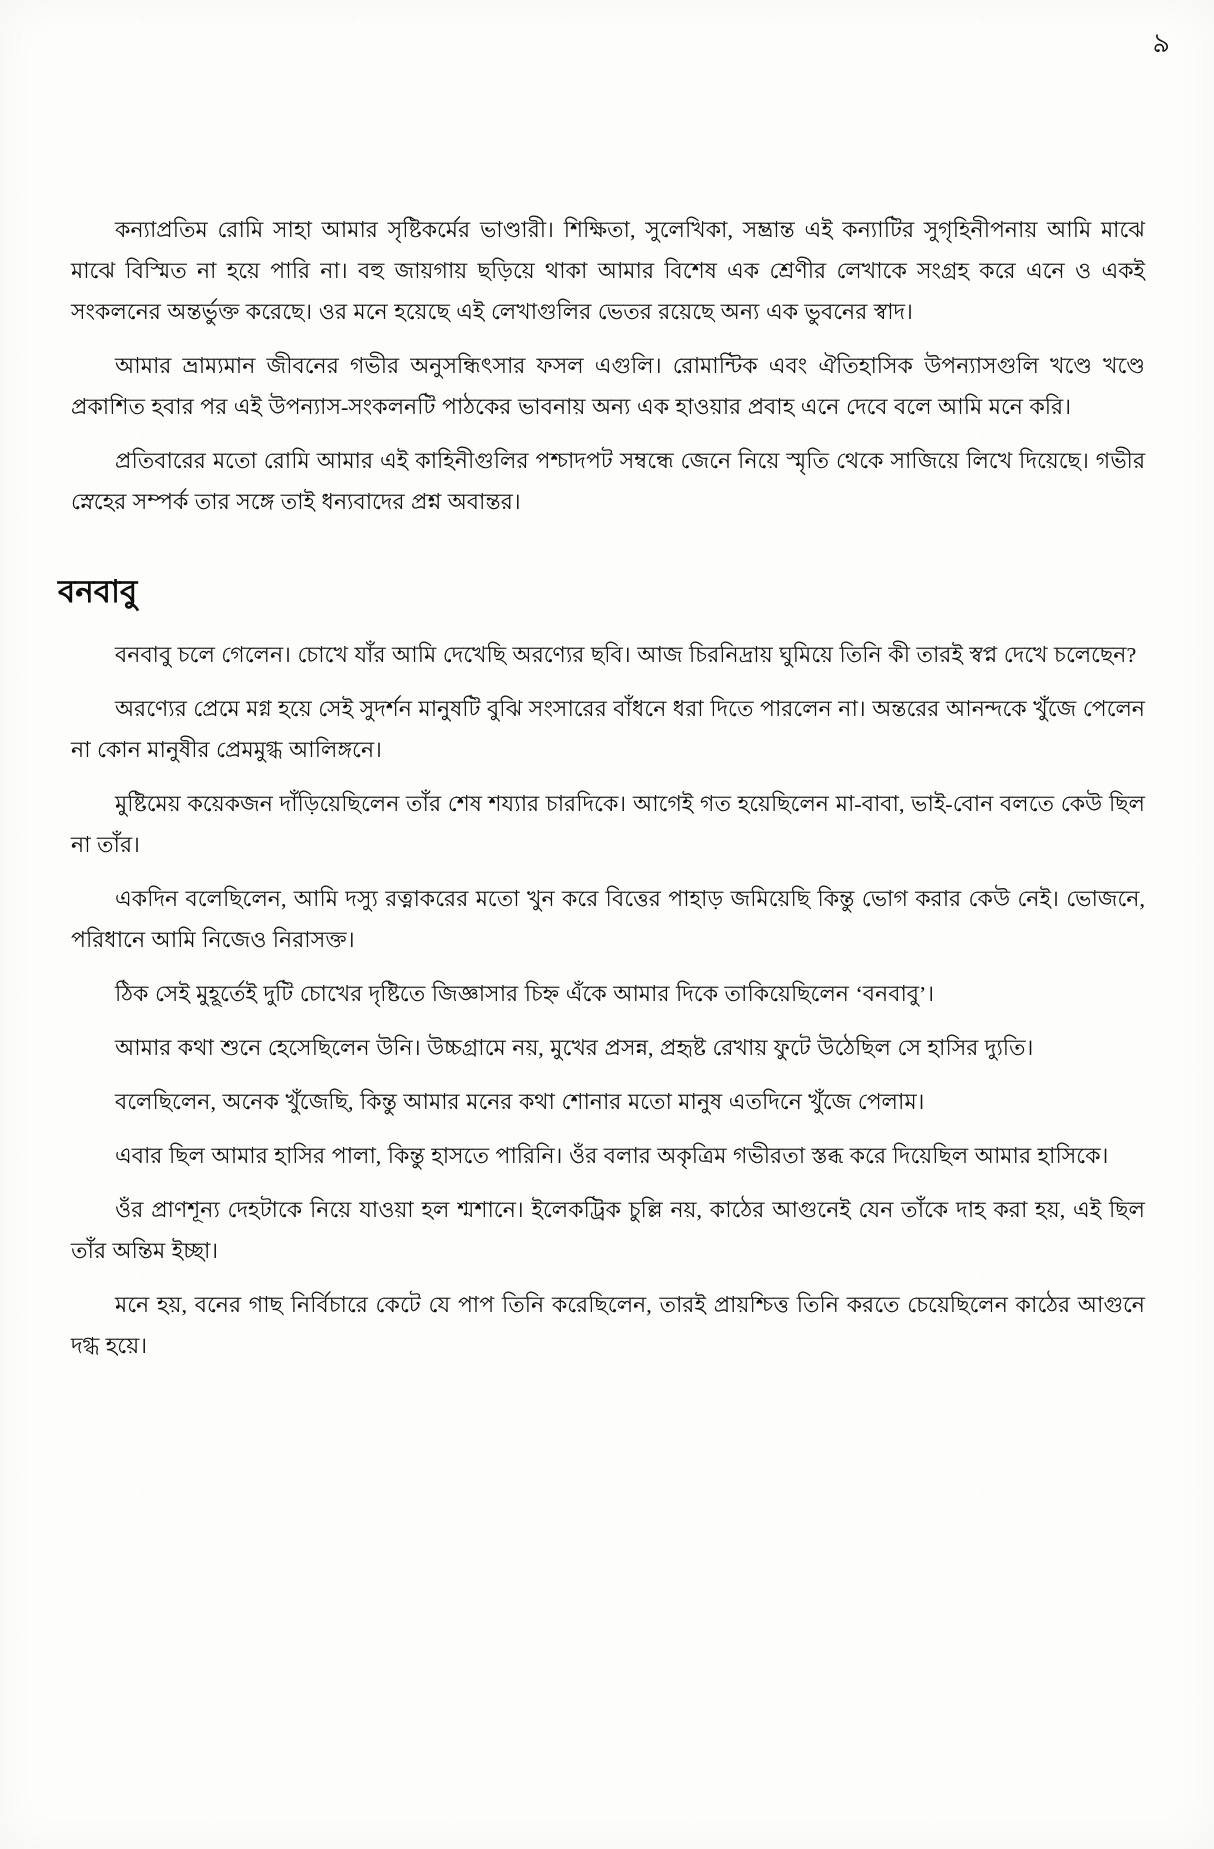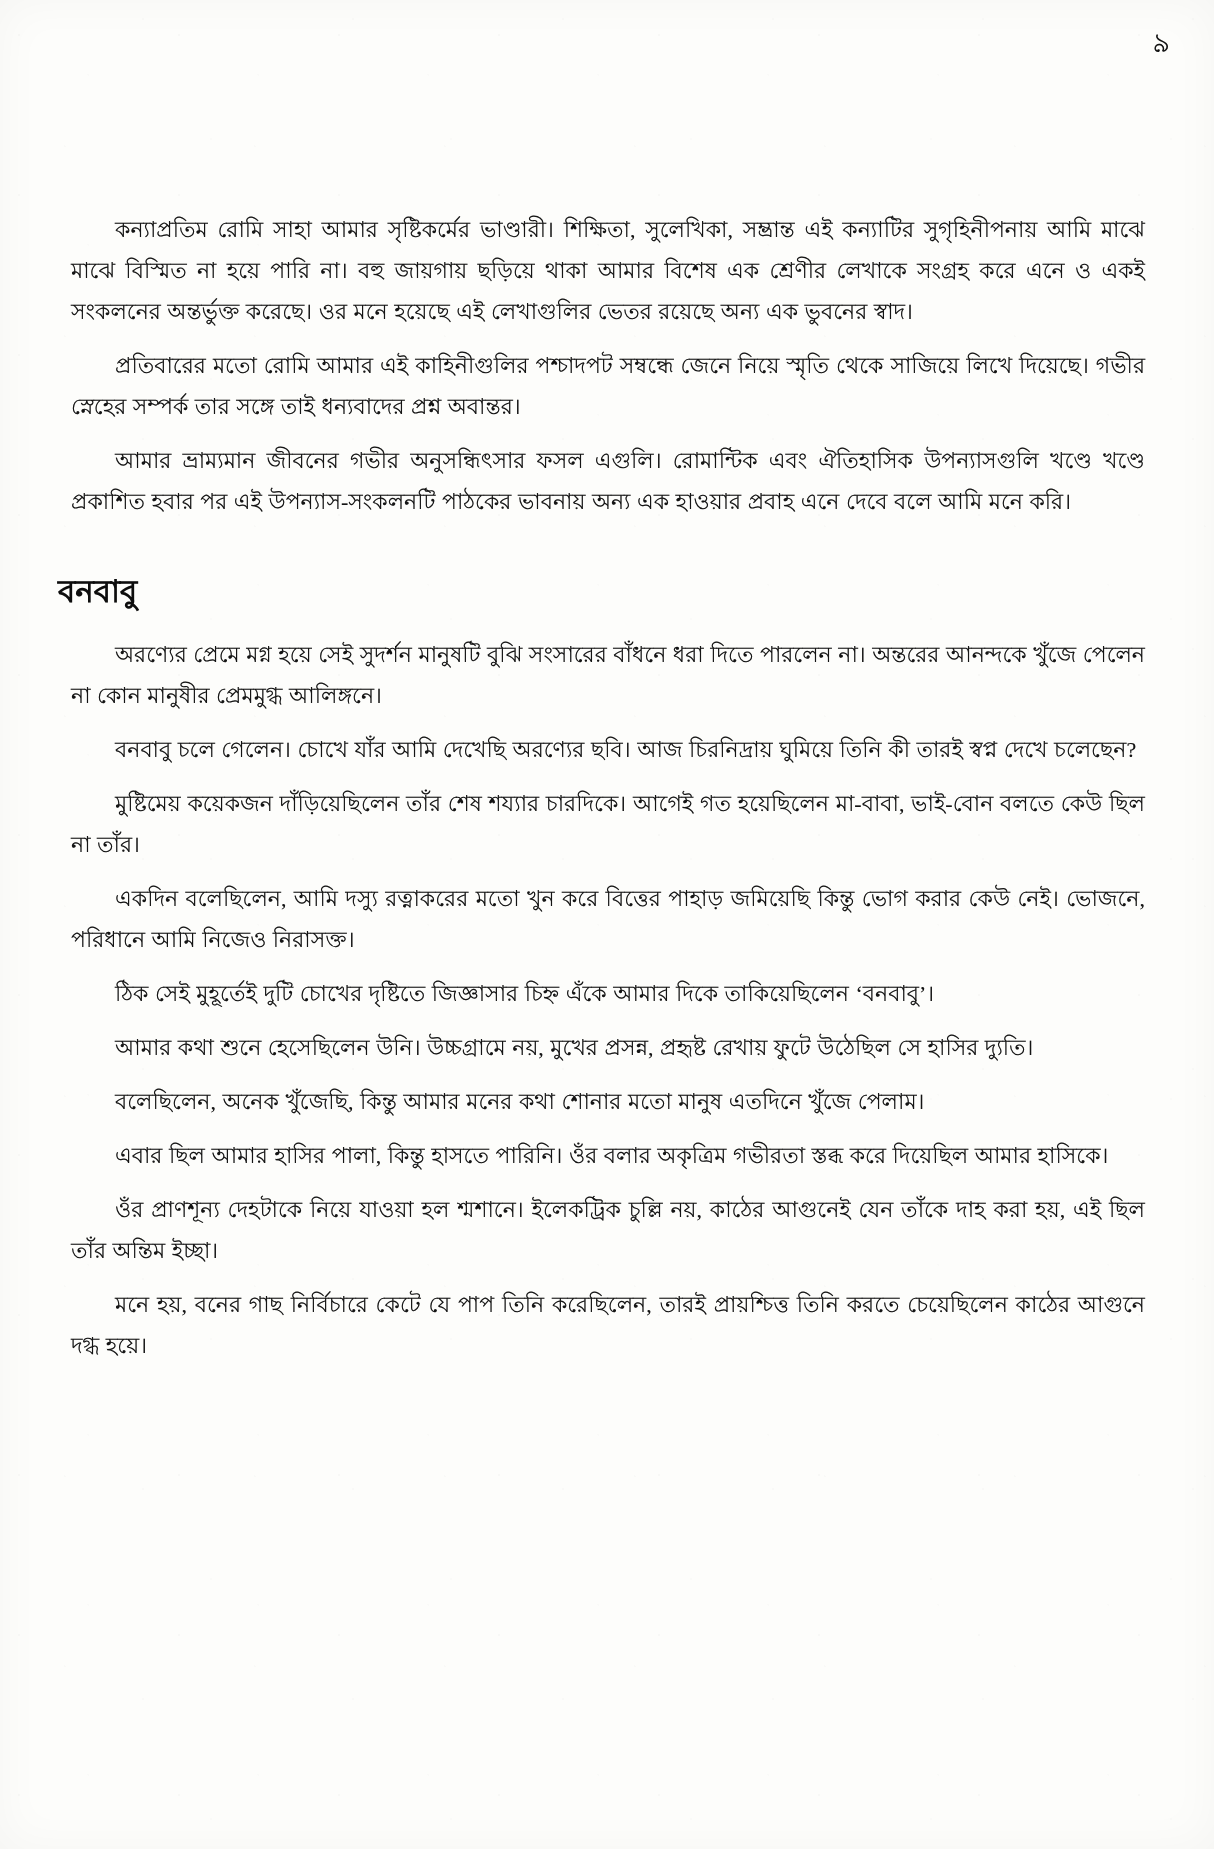--- a/index.html
+++ b/index.html
@@ -102,29 +102,29 @@
 
 <div class="page">
 
   <div class="folio">৯</div>
 
   <div class="content">
 
 
     <div>
       <p class="para indent">কন্যাপ্রতিম রোমি সাহা আমার সৃষ্টিকর্মের ভাণ্ডারী। শিক্ষিতা, সুলেখিকা, সম্ভ্রান্ত এই কন্যাটির সুগৃহিনীপনায় আমি মাঝে মাঝে বিস্মিত না হয়ে পারি না। বহু জায়গায় ছড়িয়ে থাকা আমার বিশেষ এক শ্রেণীর লেখাকে সংগ্রহ করে এনে ও একই সংকলনের অন্তর্ভুক্ত করেছে। ওর মনে হয়েছে এই লেখাগুলির ভেতর রয়েছে অন্য এক ভুবনের স্বাদ।</p>
+      <p class="para indent">আমার ভ্রাম্যমান জীবনের গভীর অনুসন্ধিৎসার ফসল এগুলি। রোমান্টিক এবং ঐতিহাসিক উপন্যাসগুলি খণ্ডে খণ্ডে প্রকাশিত হবার পর এই উপন্যাস-সংকলনটি পাঠকের ভাবনায় অন্য এক হাওয়ার প্রবাহ এনে দেবে বলে আমি মনে করি।</p>
       <p class="para indent">প্রতিবারের মতো রোমি আমার এই কাহিনীগুলির পশ্চাদপট সম্বন্ধে জেনে নিয়ে স্মৃতি থেকে সাজিয়ে লিখে দিয়েছে। গভীর স্নেহের সম্পর্ক তার সঙ্গে তাই ধন্যবাদের প্রশ্ন অবান্তর।</p>
-      <p class="para indent">আমার ভ্রাম্যমান জীবনের গভীর অনুসন্ধিৎসার ফসল এগুলি। রোমান্টিক এবং ঐতিহাসিক উপন্যাসগুলি খণ্ডে খণ্ডে প্রকাশিত হবার পর এই উপন্যাস-সংকলনটি পাঠকের ভাবনায় অন্য এক হাওয়ার প্রবাহ এনে দেবে বলে আমি মনে করি।</p>
     </div>
 
     <h2 class="section-heading">বনবাবু</h2>
 
     <div class="section-body">
+      <p class="para indent">বনবাবু চলে গেলেন। চোখে যাঁর আমি দেখেছি অরণ্যের ছবি। আজ চিরনিদ্রায় ঘুমিয়ে তিনি কী তারই স্বপ্ন দেখে চলেছেন?</p>
       <p class="para indent">অরণ্যের প্রেমে মগ্ন হয়ে সেই সুদর্শন মানুষটি বুঝি সংসারের বাঁধনে ধরা দিতে পারলেন না। অন্তরের আনন্দকে খুঁজে পেলেন না কোন মানুষীর প্রেমমুগ্ধ আলিঙ্গনে।</p>
-      <p class="para indent">বনবাবু চলে গেলেন। চোখে যাঁর আমি দেখেছি অরণ্যের ছবি। আজ চিরনিদ্রায় ঘুমিয়ে তিনি কী তারই স্বপ্ন দেখে চলেছেন?</p>
       <p class="para indent">মুষ্টিমেয় কয়েকজন দাঁড়িয়েছিলেন তাঁর শেষ শয্যার চারদিকে। আগেই গত হয়েছিলেন মা-বাবা, ভাই-বোন বলতে কেউ ছিল না তাঁর।</p>
       <p class="para indent">একদিন বলেছিলেন, আমি দস্যু রত্নাকরের মতো খুন করে বিত্তের পাহাড় জমিয়েছি কিন্তু ভোগ করার কেউ নেই। ভোজনে, পরিধানে আমি নিজেও নিরাসক্ত।</p>
       <p class="para indent">ঠিক সেই মুহূর্তেই দুটি চোখের দৃষ্টিতে জিজ্ঞাসার চিহ্ন এঁকে আমার দিকে তাকিয়েছিলেন ‘বনবাবু’।</p>
       <p class="para indent">আমার কথা শুনে হেসেছিলেন উনি। উচ্চগ্রামে নয়, মুখের প্রসন্ন, প্রহৃষ্ট রেখায় ফুটে উঠেছিল সে হাসির দ্যুতি।</p>
       <p class="para indent">বলেছিলেন, অনেক খুঁজেছি, কিন্তু আমার মনের কথা শোনার মতো মানুষ এতদিনে খুঁজে পেলাম।</p>
       <p class="para indent">এবার ছিল আমার হাসির পালা, কিন্তু হাসতে পারিনি। ওঁর বলার অকৃত্রিম গভীরতা স্তব্ধ করে দিয়েছিল আমার হাসিকে।</p>
       <p class="para indent">ওঁর প্রাণশূন্য দেহটাকে নিয়ে যাওয়া হল শ্মশানে। ইলেকট্রিক চুল্লি নয়, কাঠের আগুনেই যেন তাঁকে দাহ করা হয়, এই ছিল তাঁর অন্তিম ইচ্ছা।</p>
       <p class="para indent">মনে হয়, বনের গাছ নির্বিচারে কেটে যে পাপ তিনি করেছিলেন, তারই প্রায়শ্চিত্ত তিনি করতে চেয়েছিলেন কাঠের আগুনে দগ্ধ হয়ে।</p>
     </div>
 

